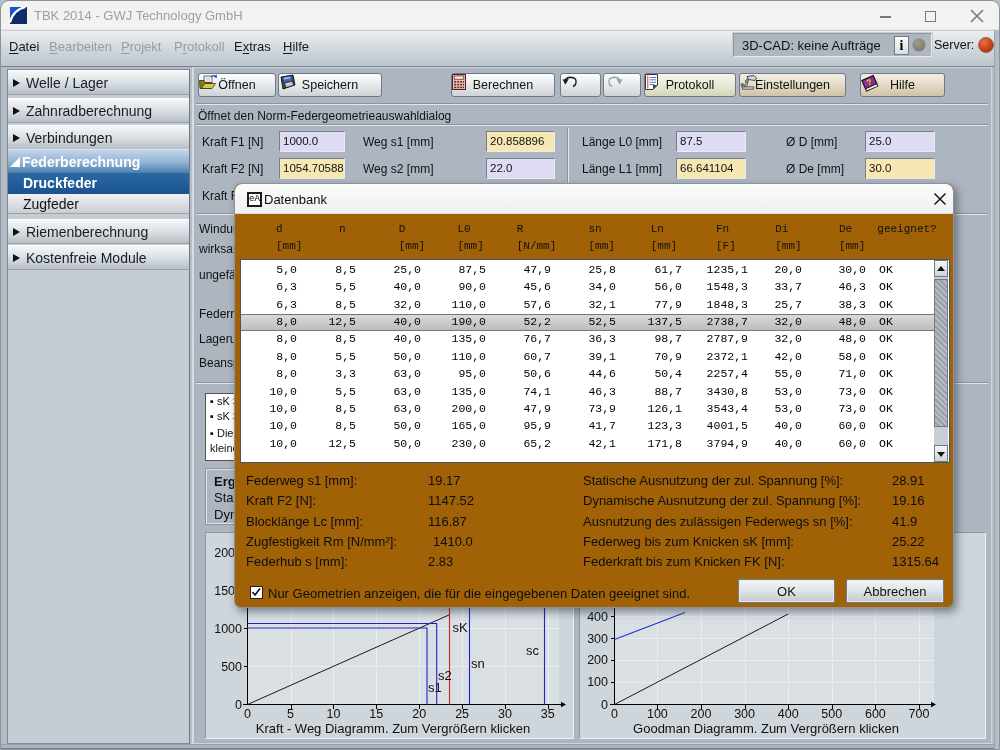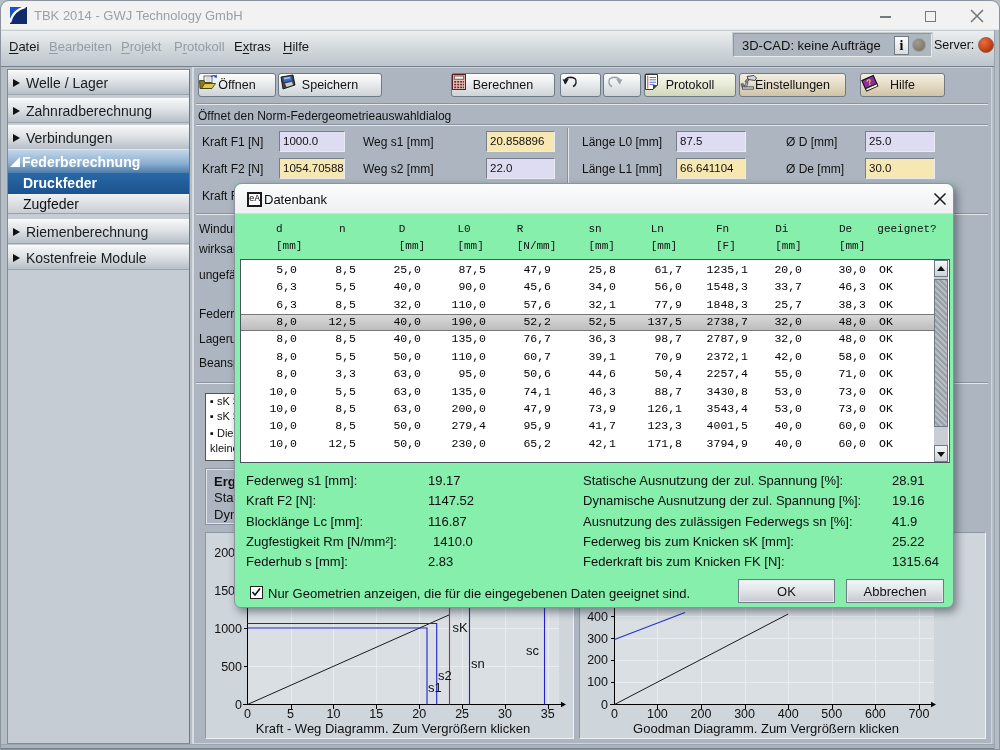--- a/index.html
+++ b/index.html
@@ -26,21 +26,21 @@
  display:flex;align-items:center;justify-content:center;gap:5px}
 .tb.bei{background:linear-gradient(#f4efe4,#e6ddc9 45%,#cfc3a7)}
 .tb.grn{background:linear-gradient(#f5f7ee,#e9ecd9 45%,#d2d6ba)}
 .grv{height:2px;border-top:1px solid #8a939e;border-bottom:1px solid #e4e8ec}
 .vgrv{width:2px;border-left:1px solid #8a939e;border-right:1px solid #e4e8ec}
 .lb{font-size:12px;color:#111;white-space:nowrap}
 .inp{height:21px;font-size:11.5px;color:#111;line-height:19px;padding-left:3px;white-space:nowrap;
  border:1px solid;border-color:#767f8a #e8ecf0 #e8ecf0 #767f8a}
 .lav{background:#dedcf2}.bge{background:#f6e7b3}
 .panel{background:#ced5db;border:1px solid;border-color:#8d97a2 #eef1f4 #eef1f4 #8d97a2}
-#dlg{left:233px;top:182px;width:720px;height:425px;background:#86efac;border-radius:7px;
+#dlg{left:233px;top:182px;width:720px;height:425px;background:#a16207;border-radius:7px;
  border:1px solid #8a939e;box-shadow:3px 4px 9px rgba(30,40,52,.5);z-index:10}
 #dlgtitle{left:0;top:0;width:718px;height:30px;background:linear-gradient(#fbfcfc,#eef0f1);
  border-radius:7px 7px 0 0;border-bottom:1px solid #d6dade}
 .mono{font-family:"Liberation Mono",monospace}
 .hc{font-size:11px;font-family:"Liberation Mono",monospace;color:#111;white-space:nowrap}
 .row span{position:absolute;width:60px;text-align:right;font-size:11.5px;color:#000;white-space:nowrap}
 .c0{left:2px}.c1{left:61px}.c2{left:126px}.c3{left:191px}.c4{left:256px}
 .c5{left:321px}.c6{left:387px}.c7{left:453px}.c8{left:507px}.c9{left:571px}
 .cok{left:644px;width:30px!important;text-align:left!important}
 .rl{font-size:13px;color:#0c0e10;white-space:nowrap}
@@ -555,21 +555,21 @@
         <span class="c7 mono">3543,4</span>
         <span class="c8 mono">53,0</span>
         <span class="c9 mono">73,0</span>
         <span class="cok mono">OK</span>
       </div>
 
 <div class="ab row" style="left:0;top:235.4px;height:13px">
         <span class="c0 mono">10,0</span>
         <span class="c1 mono">8,5</span>
         <span class="c2 mono">50,0</span>
-        <span class="c3 mono">279,4</span>
+        <span class="c3 mono">165,0</span>
         <span class="c4 mono">95,9</span>
         <span class="c5 mono">41,7</span>
         <span class="c6 mono">123,3</span>
         <span class="c7 mono">4001,5</span>
         <span class="c8 mono">40,0</span>
         <span class="c9 mono">60,0</span>
         <span class="cok mono">OK</span>
       </div>
 
 <div class="ab row" style="left:0;top:252.8px;height:13px">

